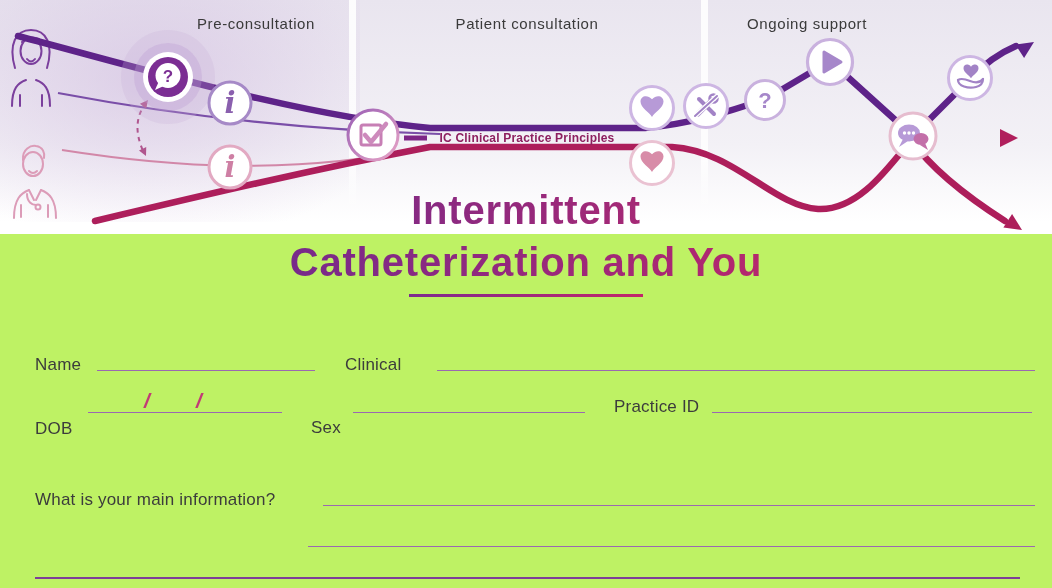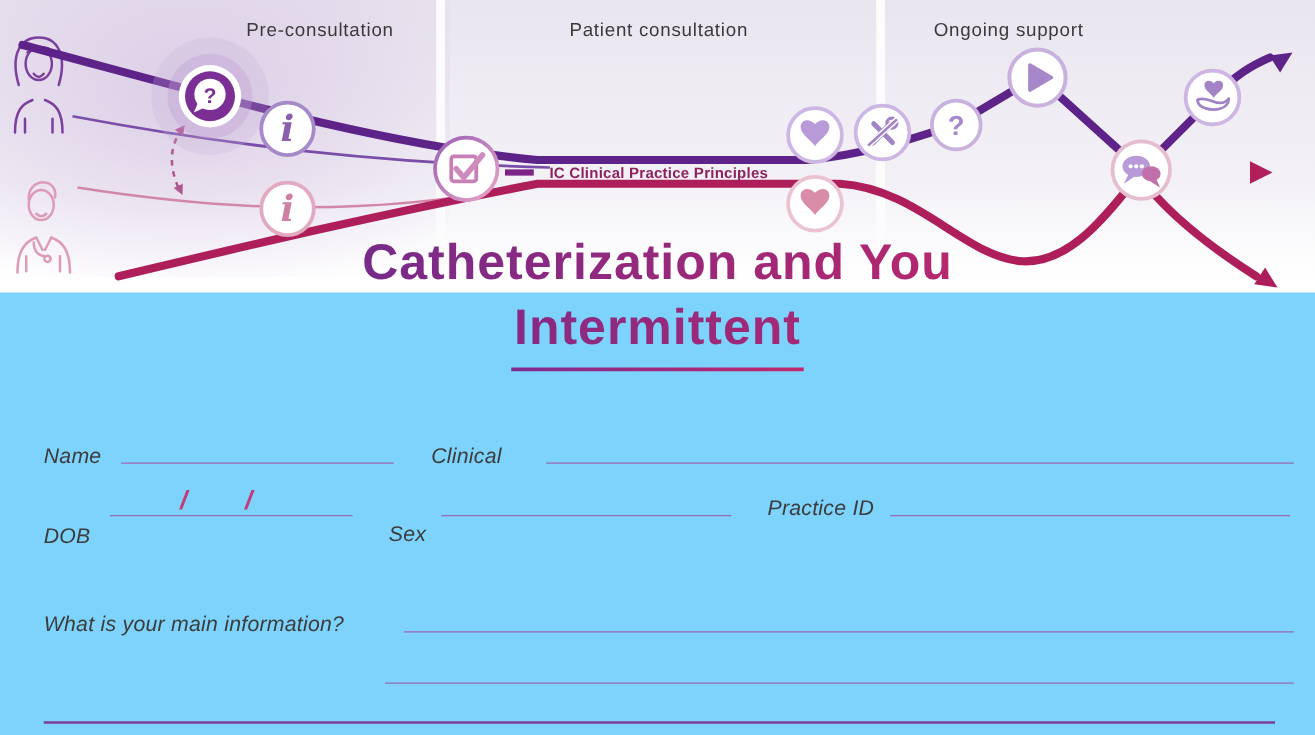--- a/index.html
+++ b/index.html
@@ -1,32 +1,32 @@
 <!DOCTYPE html>
 <html><head>
 <meta charset="utf-8">
 <style>
   html,body{margin:0;padding:0;background:#fff;}
-  .page{position:relative;width:1052px;height:588px;background:#7dd3fc;overflow:hidden;
+  .page{position:relative;width:1052px;height:588px;background:#bef264;overflow:hidden;
         font-family:"Liberation Sans",sans-serif;}
   .abs{position:absolute;}
   
   .title{left:0;top:184px;width:1052px;text-align:center;font-weight:bold;
          font-size:40px;line-height:52px;letter-spacing:.8px;
          background:linear-gradient(90deg,#6a2b90 18%,#c22768 82%);
          -webkit-background-clip:text;background-clip:text;
          color:#9c2a7c;-webkit-text-fill-color:transparent;}
   .title-underline{left:409px;top:294px;width:234px;height:3px;
          background:linear-gradient(90deg,#7d2b8f,#c2276a);}
   
   .h2{font-weight:bold;color:#6f2b8f;letter-spacing:.2px;}
   #h-patient{left:35px;top:306px;font-size:27px;}
   #h-about{left:35px;top:440px;font-size:26px;}
   
-  .lbl{font-size:17px;color:#3c3c3c;letter-spacing:.2px;white-space:nowrap;font-style:italic;}
+  .lbl{font-size:17px;color:#3c3c3c;letter-spacing:.2px;white-space:nowrap;}
   .fline{border-bottom:1.5px solid #9a69b1;height:0;}
   .fline.dark{border-bottom:2px solid #7d3f98;}
   .slash{font-size:21px;font-style:italic;color:#c23a76;font-weight:bold;}
 </style>
 </head>
 <body>
 
 <div class="page">
 
   <svg class="abs" style="left:0;top:0" width="1052" height="240" viewBox="0 0 1052 240">
@@ -173,22 +173,22 @@
       <circle cx="970" cy="78" r="21.5" fill="#ffffff" stroke="#cdb6e3" stroke-width="3"></circle>
       <path transform="translate(971,73) scale(0.75)" fill="#a283c6" d="M0,7 C-2,3 -10,-1 -10,-6.5 C-10,-11.5 -4,-13 0,-8.5 C4,-13 10,-11.5 10,-6.5 C10,-1 2,3 0,7 Z"></path>
       <g stroke="#a283c6" stroke-width="2.2" fill="none" stroke-linecap="round">
         <path d="M958,80 C961,78 965,79 970,81 C975,83 980,83 983,79"></path>
         <path d="M958,80 C958,86 968,89 976,87 C980,86 983,83 983,79"></path>
       </g>
     </g>
   </svg>
 
   <h1 class="abs title" style="margin:0">
+    <div>Intermittent</div>
     <div>Catheterization and You</div>
-    <div>Intermittent</div>
   </h1>
   <div class="abs title-underline"></div>
 
 
   <span class="abs lbl" style="left:35px;top:355px">Name</span>
   <div class="abs fline" style="left:97px;top:370px;width:218px"></div>
   <span class="abs lbl" style="left:345px;top:355px">Clinical</span>
   <div class="abs fline" style="left:437px;top:370px;width:598px"></div>
 
   <span class="abs lbl" style="left:35px;top:419px">DOB</span>

